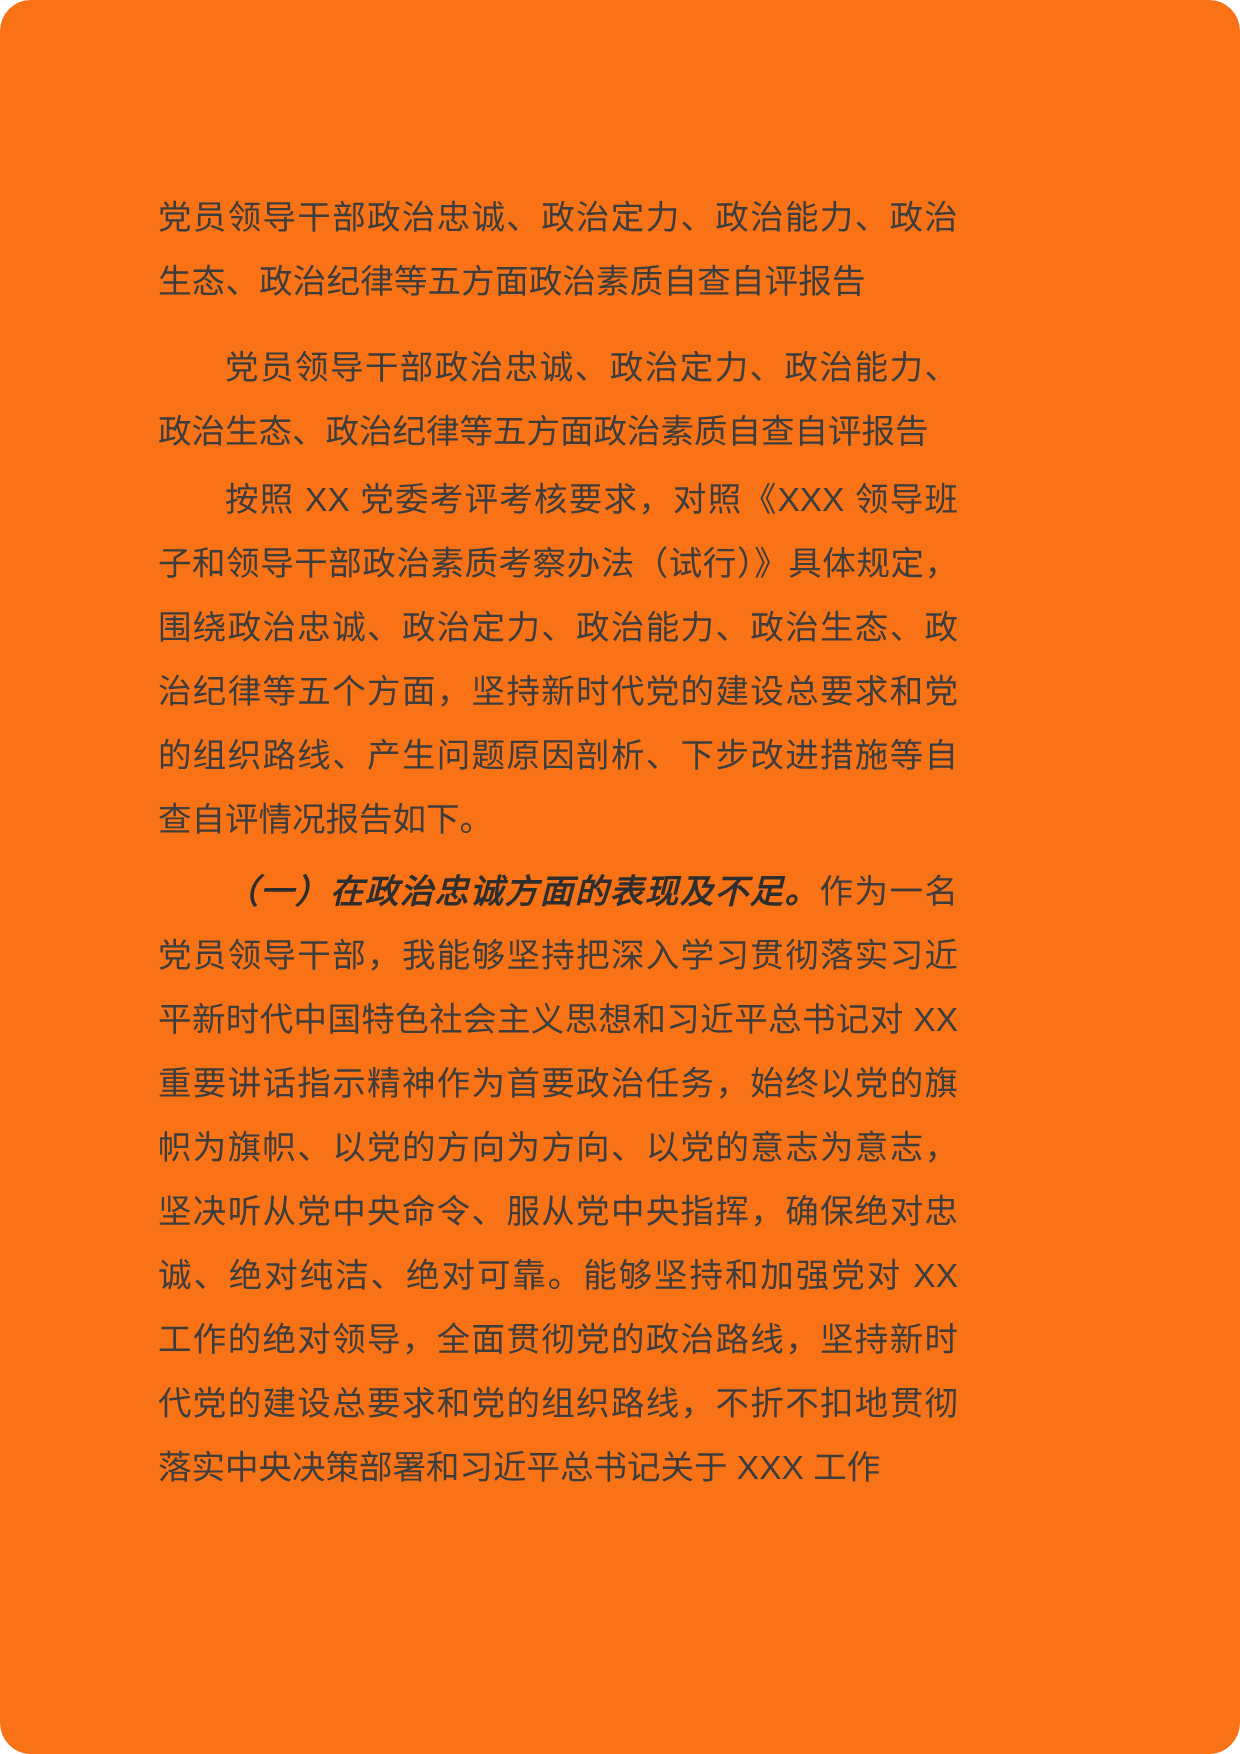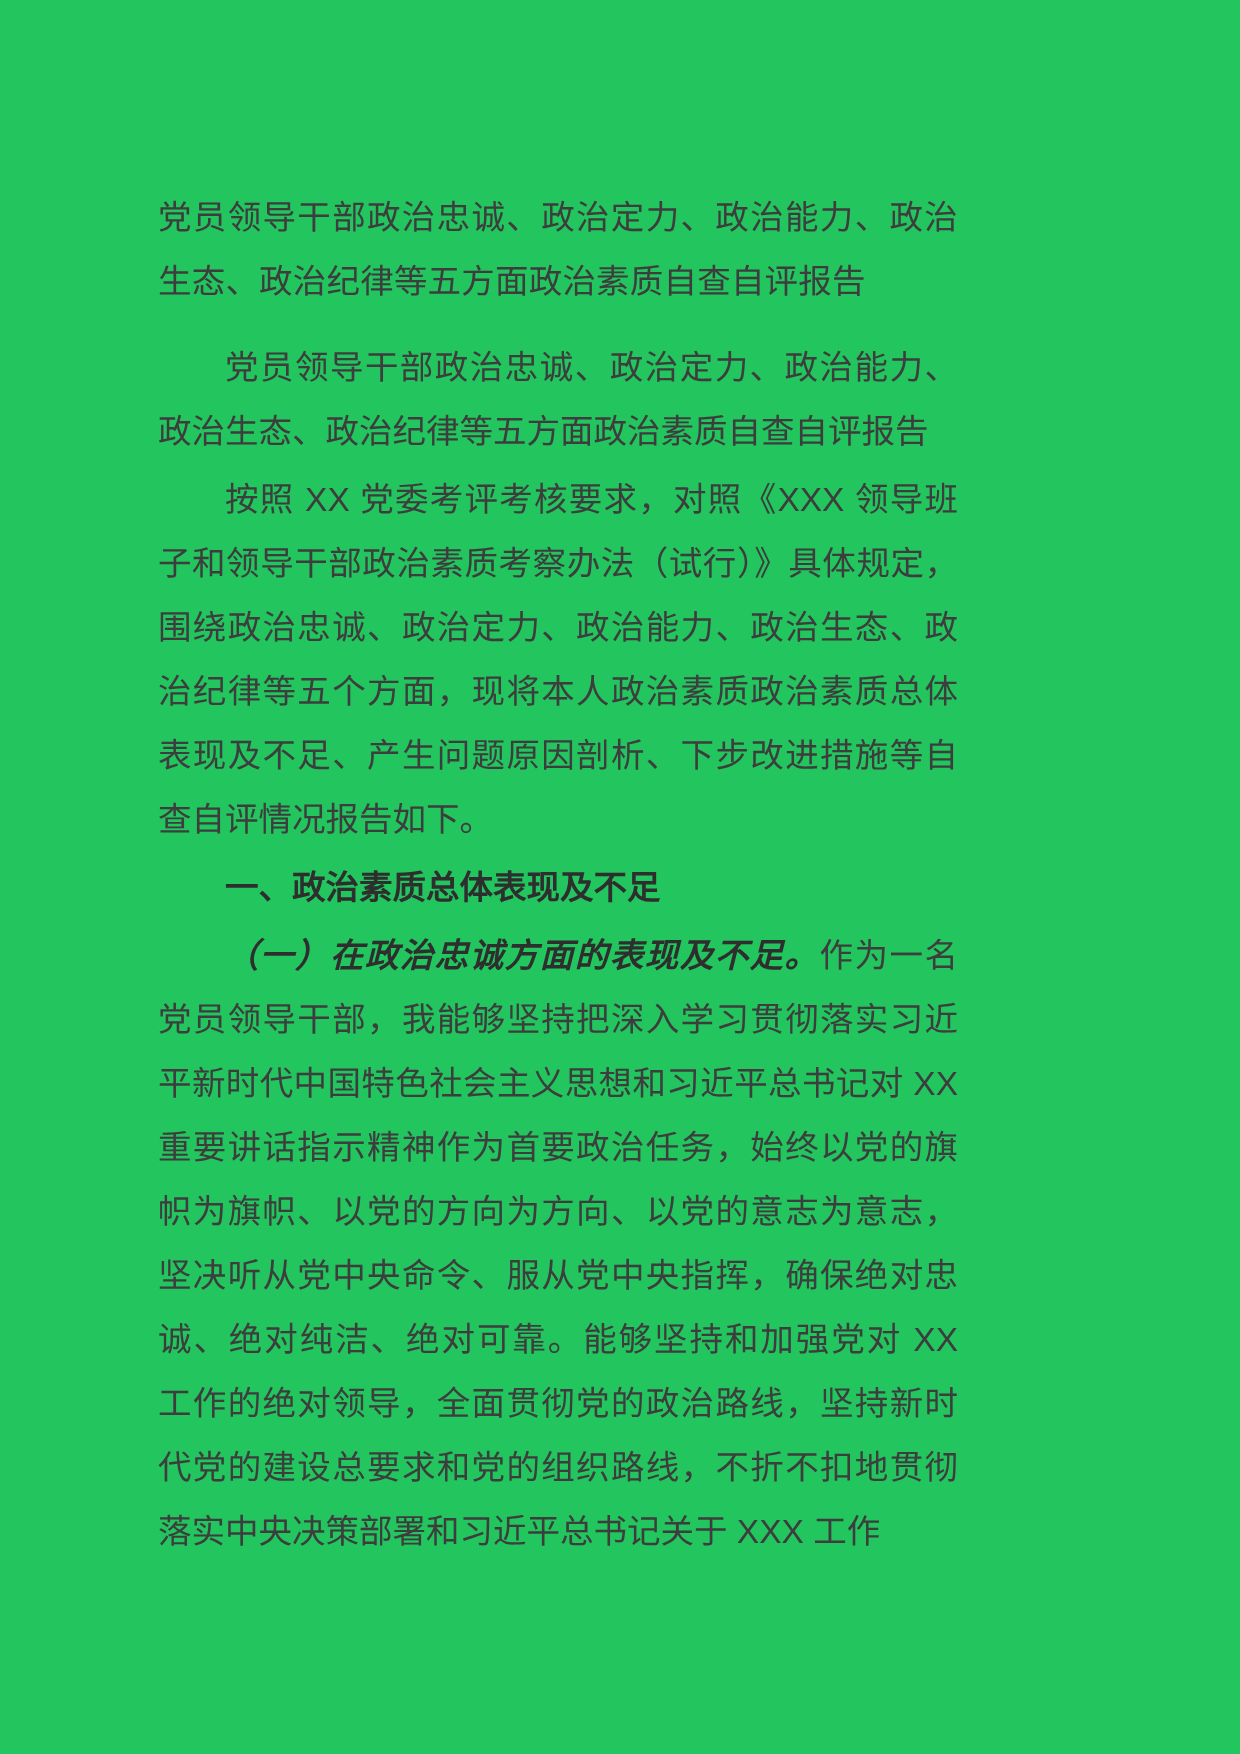--- a/index.html
+++ b/index.html
@@ -6,23 +6,24 @@
   html, body {
     margin: 0;
     padding: 0;
     background: #ffffff;
   }
   .page {
     position: relative;
     width: 1240px;
     height: 1754px;
     margin: 0 auto;
-    background: #22c55e;
+    background: #f97316;
     overflow: hidden;
     box-sizing: border-box;
+    border-radius: 31px;
   }
   .content {
     position: absolute;
     left: 158px;
     top: 186px;
     width: 800px;
   }
   .doc-title {
     font-family: "Liberation Sans", "DejaVu Sans", sans-serif;
     font-size: 33.5px;
@@ -71,24 +72,23 @@
   <div class="content">
 
     <h1 class="doc-title">党员领导干部政治忠诚、政治定力、政治能力、政治生态、政治纪律等五方面政治素质自查自评报告</h1>
 
     <div class="spacer-sm"></div>
 
     <p class="para">党员领导干部政治忠诚、政治定力、政治能力、政治生态、政治纪律等五方面政治素质自查自评报告</p>
 
     <div class="spacer-xs"></div>
 
-    <p class="para">按照 XX 党委考评考核要求，对照《XXX 领导班子和领导干部政治素质考察办法（试行）》具体规定，围绕政治忠诚、政治定力、政治能力、政治生态、政治纪律等五个方面，现将本人政治素质政治素质总体表现及不足、产生问题原因剖析、下步改进措施等自查自评情况报告如下。</p>
+    <p class="para">按照 XX 党委考评考核要求，对照《XXX 领导班子和领导干部政治素质考察办法（试行）》具体规定，围绕政治忠诚、政治定力、政治能力、政治生态、政治纪律等五个方面，坚持新时代党的建设总要求和党的组织路线、产生问题原因剖析、下步改进措施等自查自评情况报告如下。</p>
 
     <div class="spacer-xs"></div>
 
-    <h2 class="heading">一、政治素质总体表现及不足</h2>
 
     <div class="spacer-xs"></div>
 
     <p class="para"><b>（一）在政治忠诚方面的表现及不足。</b><span>作为一名党员领导干部，我能够坚持把深入学习贯彻落实习近平新时代中国特色社会主义思想和习近平总书记对 XX 重要讲话指示精神作为首要政治任务，始终以党的旗帜为旗帜、以党的方向为方向、以党的意志为意志，坚决听从党中央命令、服从党中央指挥，确保绝对忠诚、绝对纯洁、绝对可靠。能够坚持和加强党对 XX 工作的绝对领导，全面贯彻党的政治路线，坚持新时代党的建设总要求和党的组织路线，不折不扣地贯彻落实中央决策部署和习近平总书记关于 XXX 工作</span></p>
 
   </div>
 </div>
 
 </body></html>

